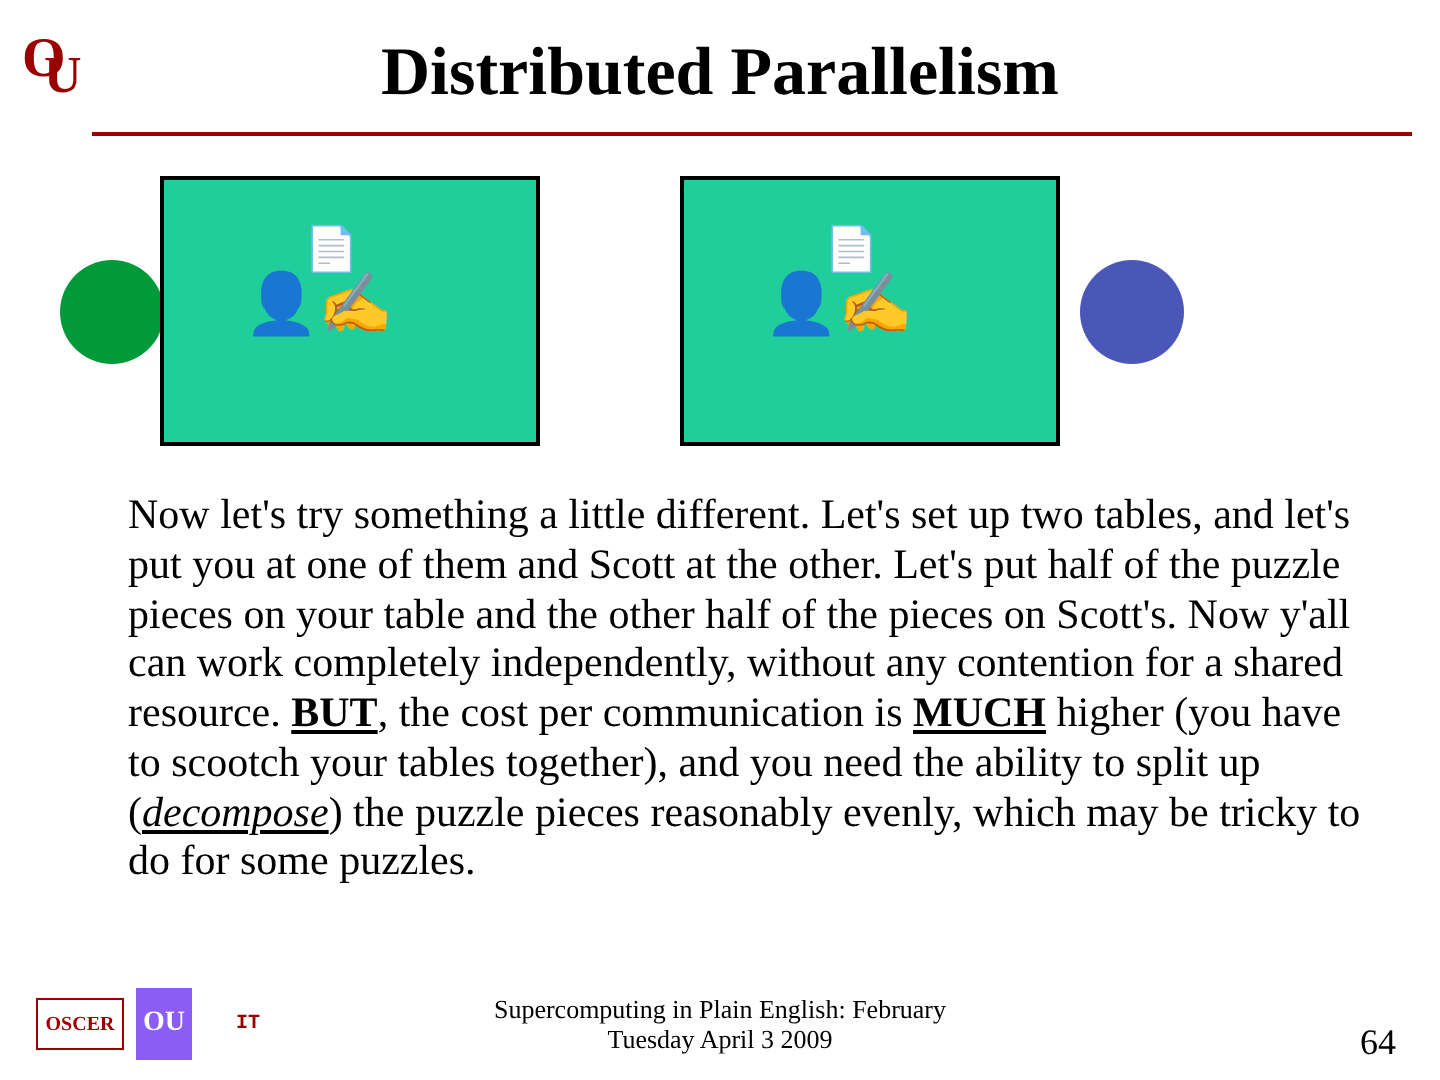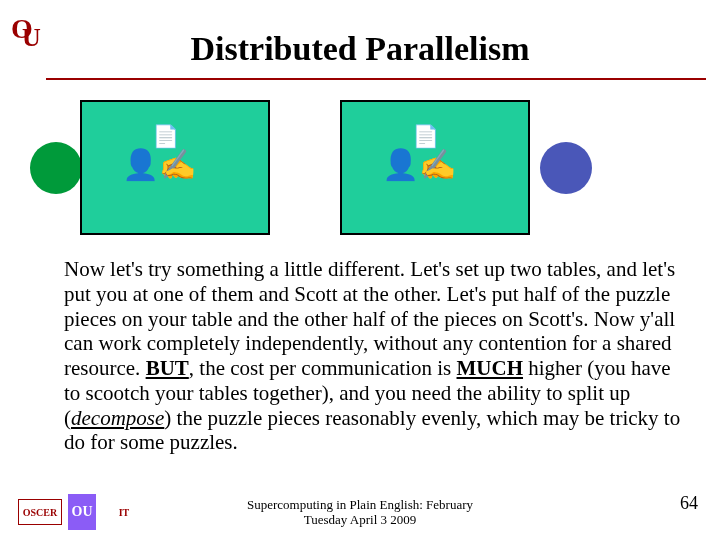--- a/index.html
+++ b/index.html
@@ -17,21 +17,21 @@
     left: 8px;
     width: 38px;
     height: 42px;
     z-index: 10;
   }
   .title {
     text-align: center;
     font-size: 34px;
     font-weight: bold;
     color: #000;
-    padding-top: 30px;
+    padding-top: 18px;
     padding-bottom: 10px;
   }
   .title-underline {
     height: 2px;
     background: #9a0000;
     margin: 0 14px 0 46px;
   }
   .diagram {
     position: relative;
     height: 155px;
@@ -95,21 +95,21 @@
     left: 0;
     width: 100%;
     text-align: center;
     font-size: 13px;
     line-height: 1.2;
     bottom: 4px;
   }
   .page-num {
     position: absolute;
     right: 22px;
-    bottom: 18px;
+    bottom: 0;
     font-size: 18px;
     margin-left: 12px;
   }
   .logo-box {
     display: inline-flex;
     align-items: center;
     justify-content: center;
     font-size: 10px;
     font-weight: bold;
   }
@@ -142,20 +142,20 @@
 </div>
 
 <div class="body-text">
   <span>Now let's try something a little different. Let's set up two tables, and let's put you at one of them and Scott at the other. Let's put half of the puzzle pieces on your table and the other half of the pieces on Scott's. Now y'all can work completely independently, without any contention for a shared resource. </span><b><u>BUT</u></b><span>, the cost per communication is </span><b><u>MUCH</u></b><span> higher (you have to scootch your tables together), and you need the ability to split up (</span><i><u>decompose</u></i><span>) the puzzle pieces reasonably evenly, which may be tricky to do for some puzzles.</span>
 </div>
 
 <div class="footer">
   <div class="footer-logos">
     <span class="logo-box" style="width:44px;height:26px;border:1px solid #9a0000;color:#9a0000;">OSCER</span>
     <span class="logo-box" style="width:28px;height:36px;background:#8b5cf6;color:#fff;font-size:14px;">OU</span>
-    <span class="logo-box" style="width:44px;height:26px;color:#9a0000;">IT</span>
+    <span class="logo-box" style="width:44px;height:26px;color:#9a0000;font-family:Liberation Mono, monospace;">IT</span>
   </div>
   <div class="footer-center">
     <div>Supercomputing in Plain English: February</div>
     <div>Tuesday April 3 2009</div>
   </div>
   <div class="page-num">64</div>
 </div>
 
 </body></html>

